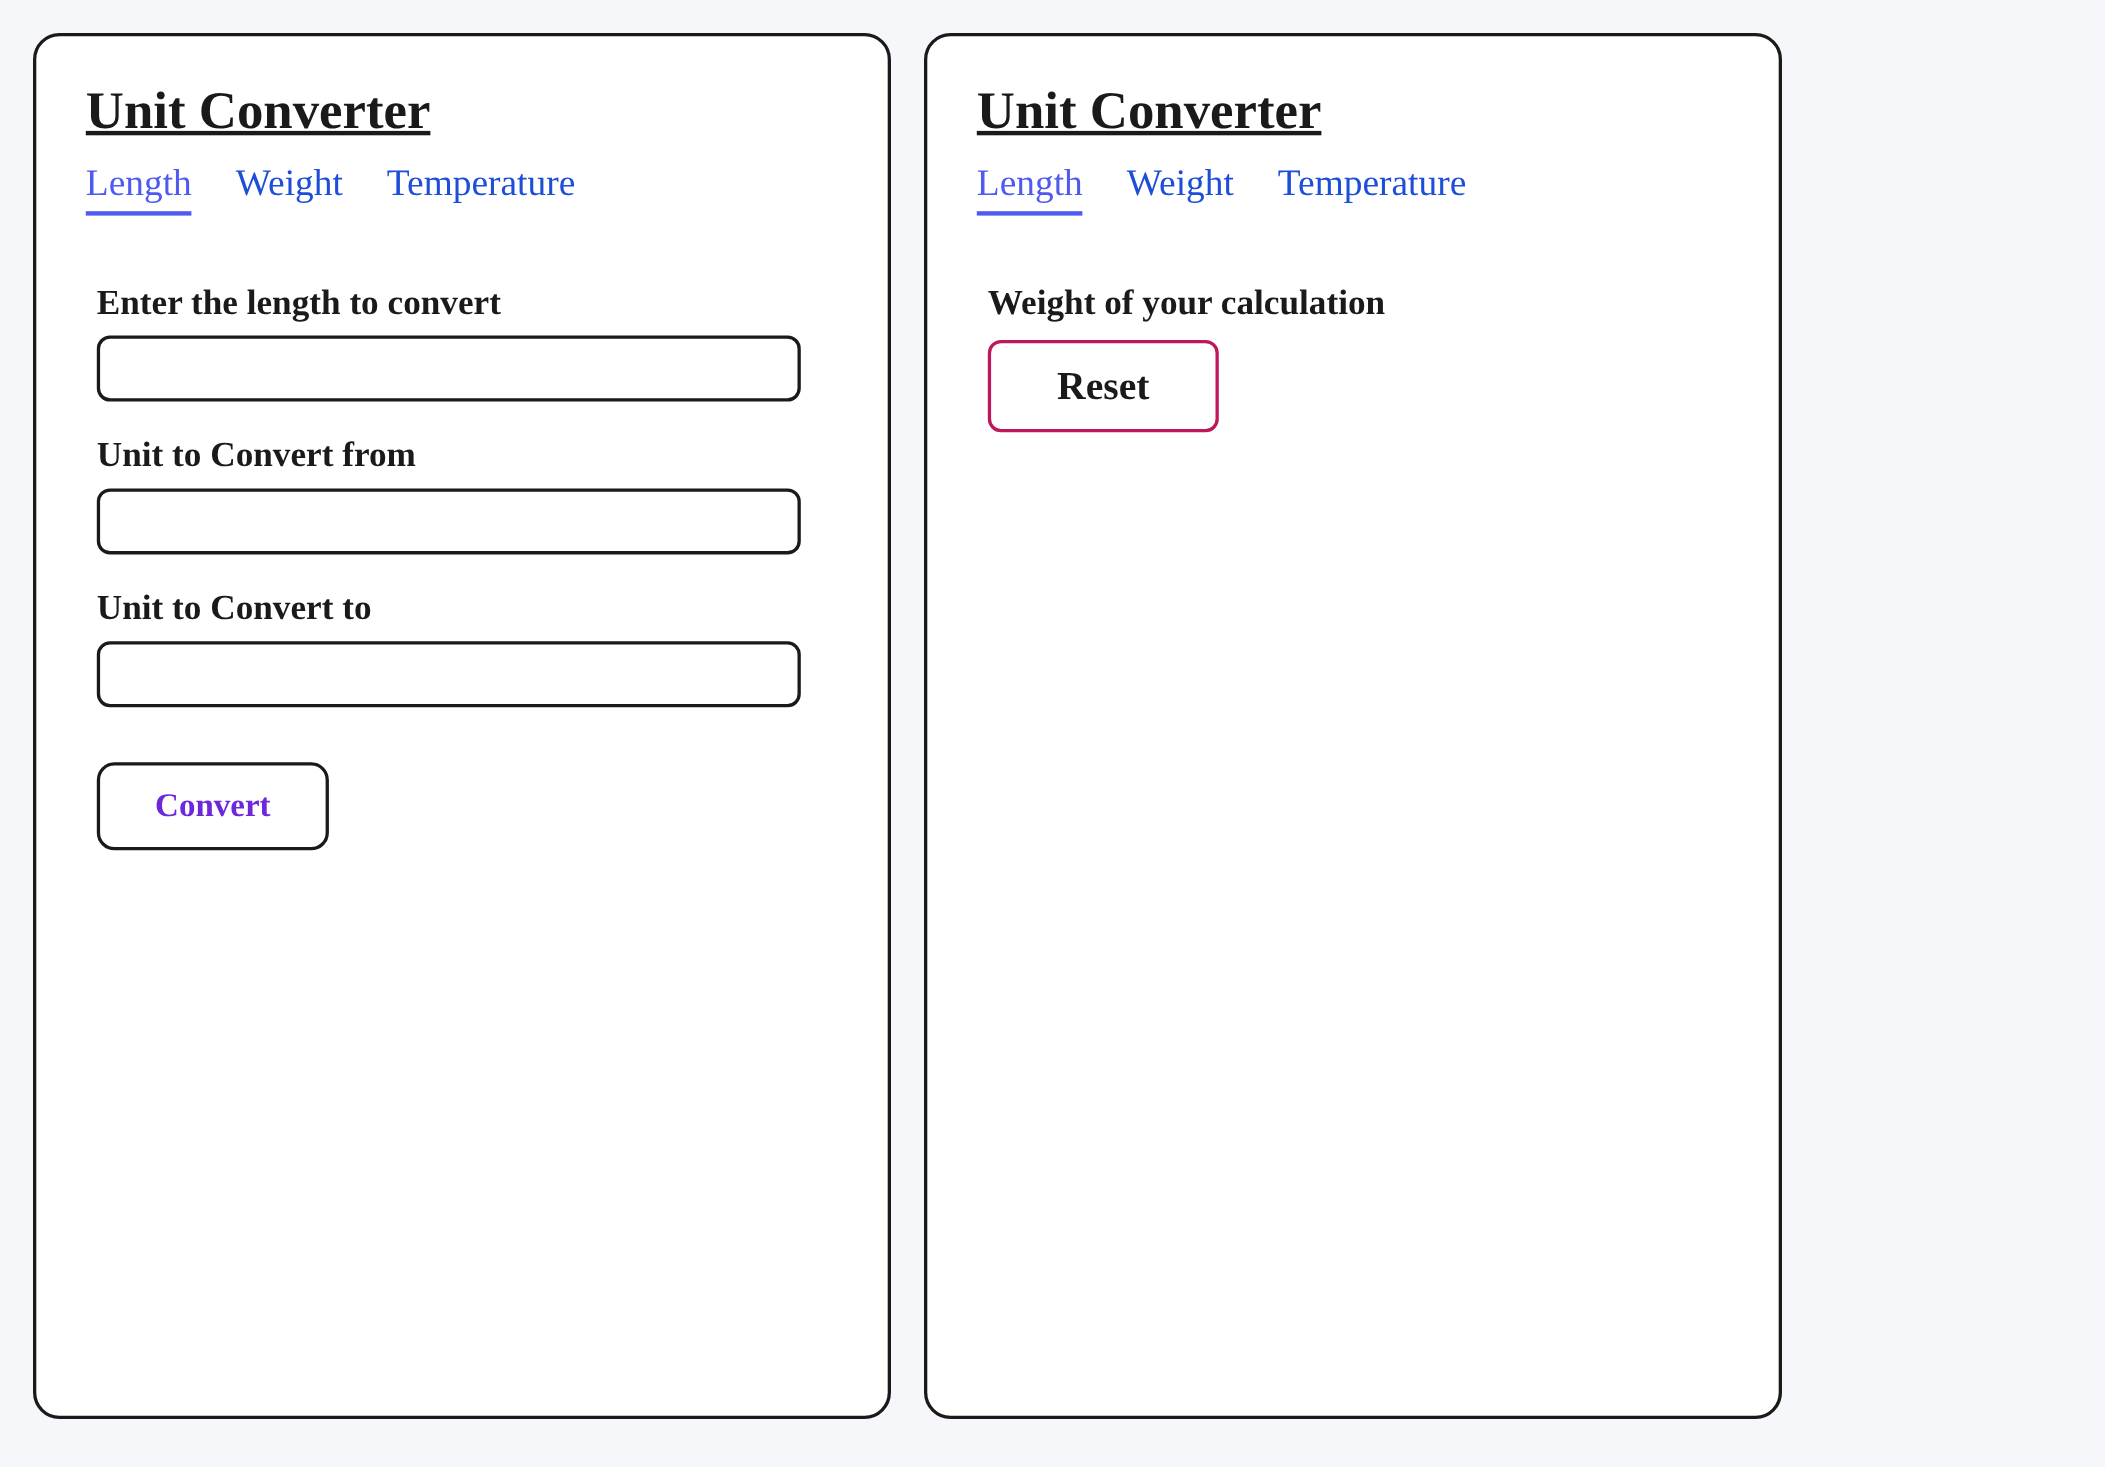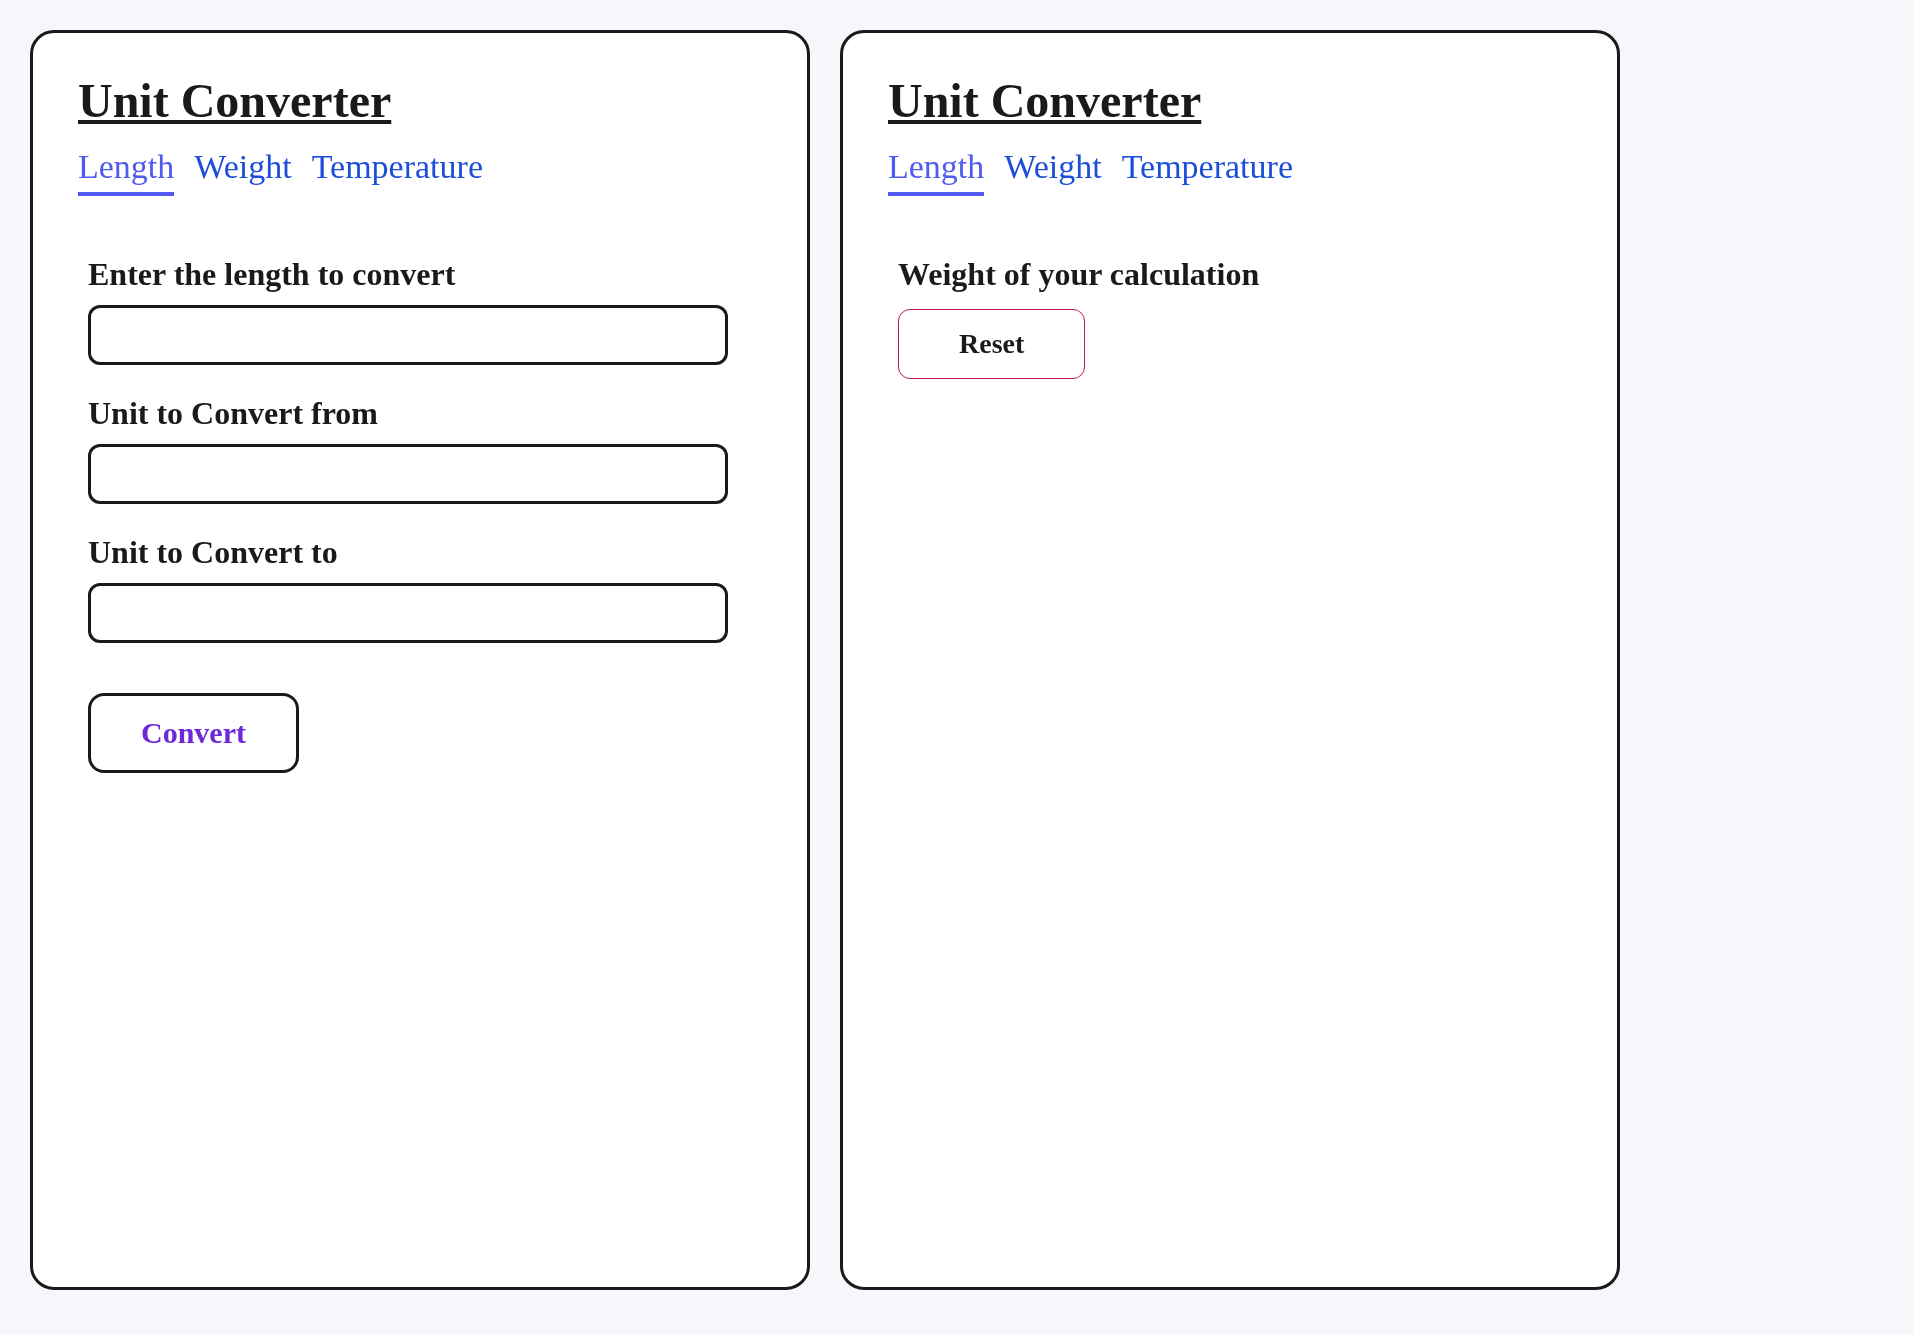--- a/index.html
+++ b/index.html
@@ -26,21 +26,21 @@
     }
     .title {
       font-size: 48px;
       font-weight: bold;
       color: #1a1a1a;
       margin-bottom: 20px;
       text-decoration: underline;
     }
     .tabs {
       display: flex;
-      gap: 20px;
+      gap: 40px;
       margin-bottom: 60px;
     }
     .tab {
       font-size: 34px;
       color: #1d4ed8;
       cursor: pointer;
       padding-bottom: 6px;
     }
     .tab.active {
       color: #4f5af0;
@@ -88,24 +88,24 @@
       padding-left: 10px;
     }
     .result-value {
       font-size: 48px;
       font-weight: bold;
       color: #1a1a1a;
       margin-bottom: 40px;
       padding-left: 10px;
     }
     .btn-reset {
-      border: 1px solid #be185d;
+      border: 3px solid #be185d;
       border-radius: 12px;
       background: #fff;
-      font-size: 28px;
+      font-size: 36px;
       font-weight: bold;
       padding: 18px 60px;
       cursor: pointer;
       font-family: inherit;
       color: #1a1a1a;
       margin-left: 10px;
     }
   </style>
 </head>
 <body>

